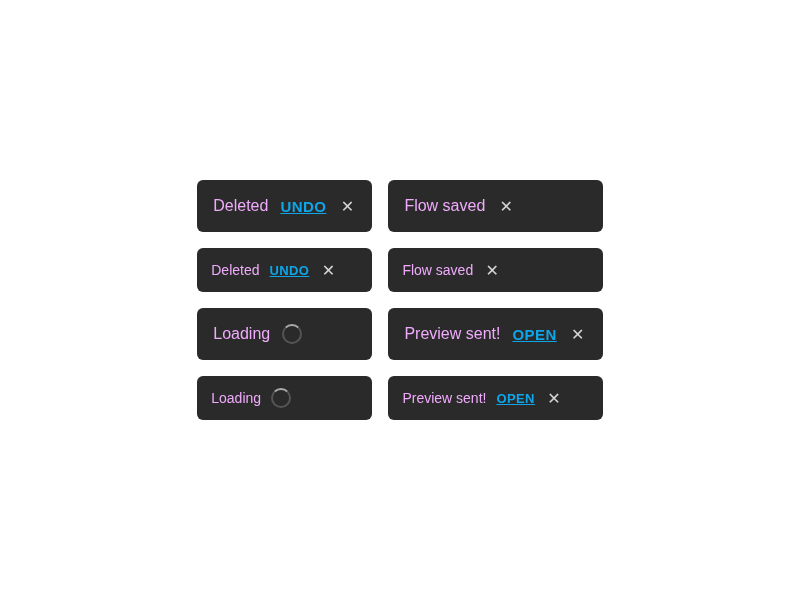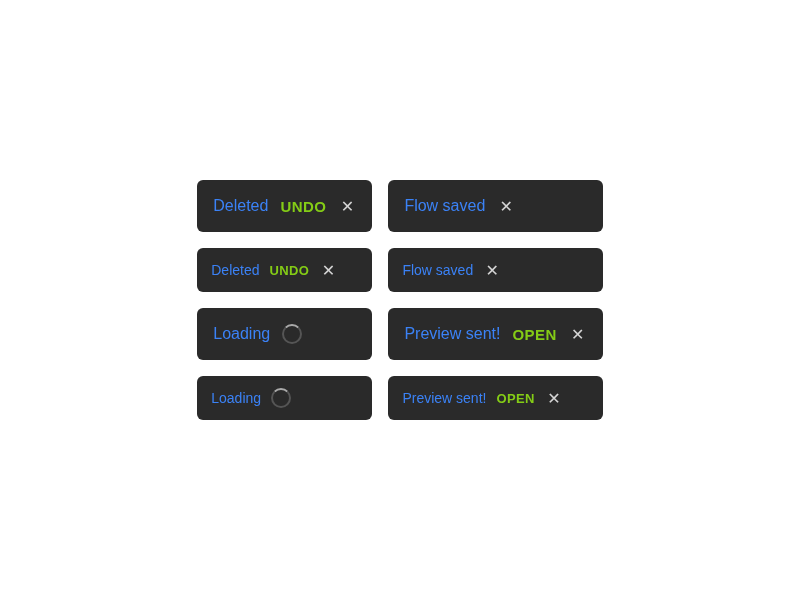--- a/index.html
+++ b/index.html
@@ -27,33 +27,34 @@
       align-items: center;
       background: #2a2a2a;
       border-radius: 6px;
       padding: 0 14px;
       height: 52px;
       gap: 10px;
       white-space: nowrap;
     }
 
     .toast-text {
-      color: #3b82f6;
+      color: #f0abfc;
       font-size: 15px;
       font-weight: 500;
       text-align: center;
     }
 
     .toast-action {
-      color: #84cc16;
+      color: #0ea5e9;
       font-size: 14px;
       font-weight: 600;
       cursor: pointer;
       text-transform: uppercase;
       letter-spacing: 0.03em;
+      text-decoration: underline;
     }
 
     .toast-close {
       color: #ffffff;
       font-size: 16px;
       cursor: pointer;
       display: flex;
       align-items: center;
       justify-content: center;
       width: 18px;

